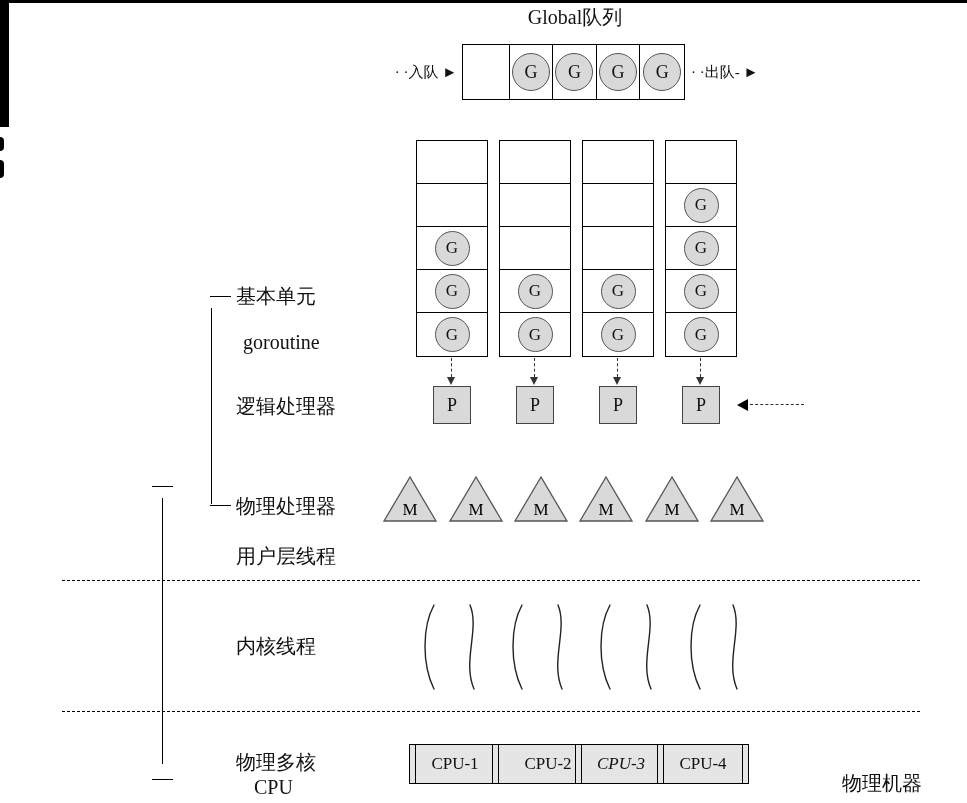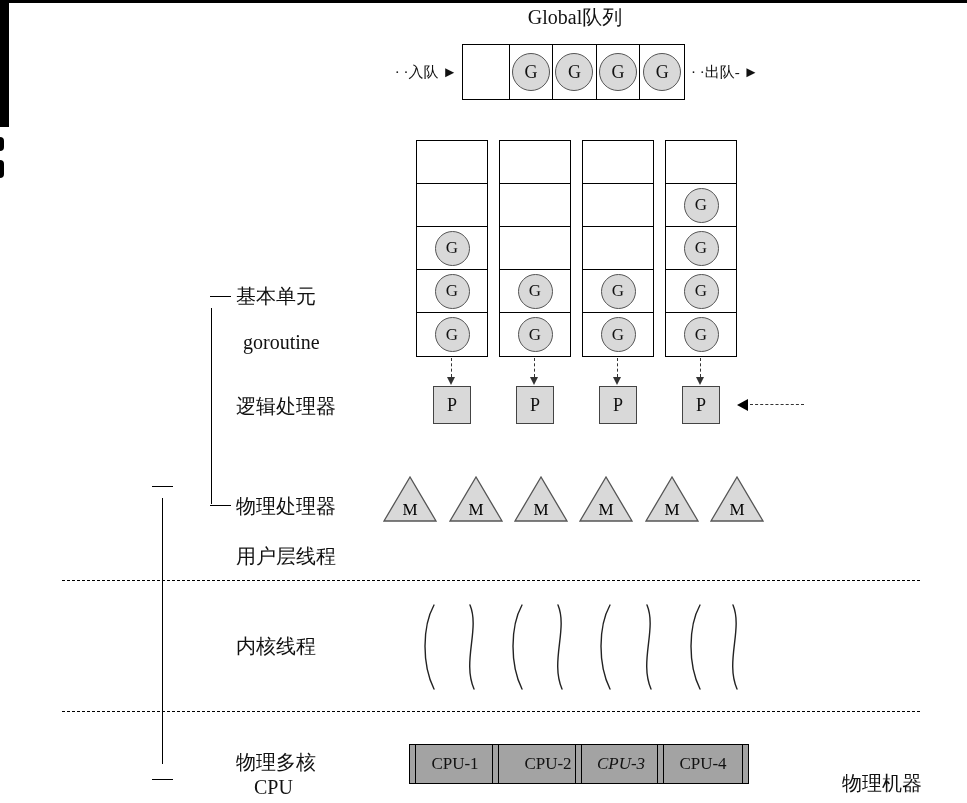--- a/index.html
+++ b/index.html
@@ -37,21 +37,21 @@
 
   
   .sep{border-top:1.8px dashed #000;height:0;}
 
   
   .tick{border-top:1.6px solid #000;width:21px;height:0;}
   .vline{border-left:1.6px solid #000;width:0;}
 
   
   .cpu{width:92px;height:40px;border:1.6px solid #000;box-sizing:border-box;position:absolute;
-       display:flex;align-items:center;justify-content:center;font-size:17px;background:#a3a3a3;}
+       display:flex;align-items:center;justify-content:center;font-size:17px;background:#e5e5e5;}
   .cpu::before,.cpu::after{content:"";position:absolute;top:0;bottom:0;width:0;border-left:1.2px solid #000;}
   .cpu::before{left:5px;}
   .cpu::after{right:5px;}
 </style>
 </head>
 <body>
 
 <div id="stage">
 
   <div class="abs blk" style="left:0;top:0;width:967px;height:3px;"></div>

